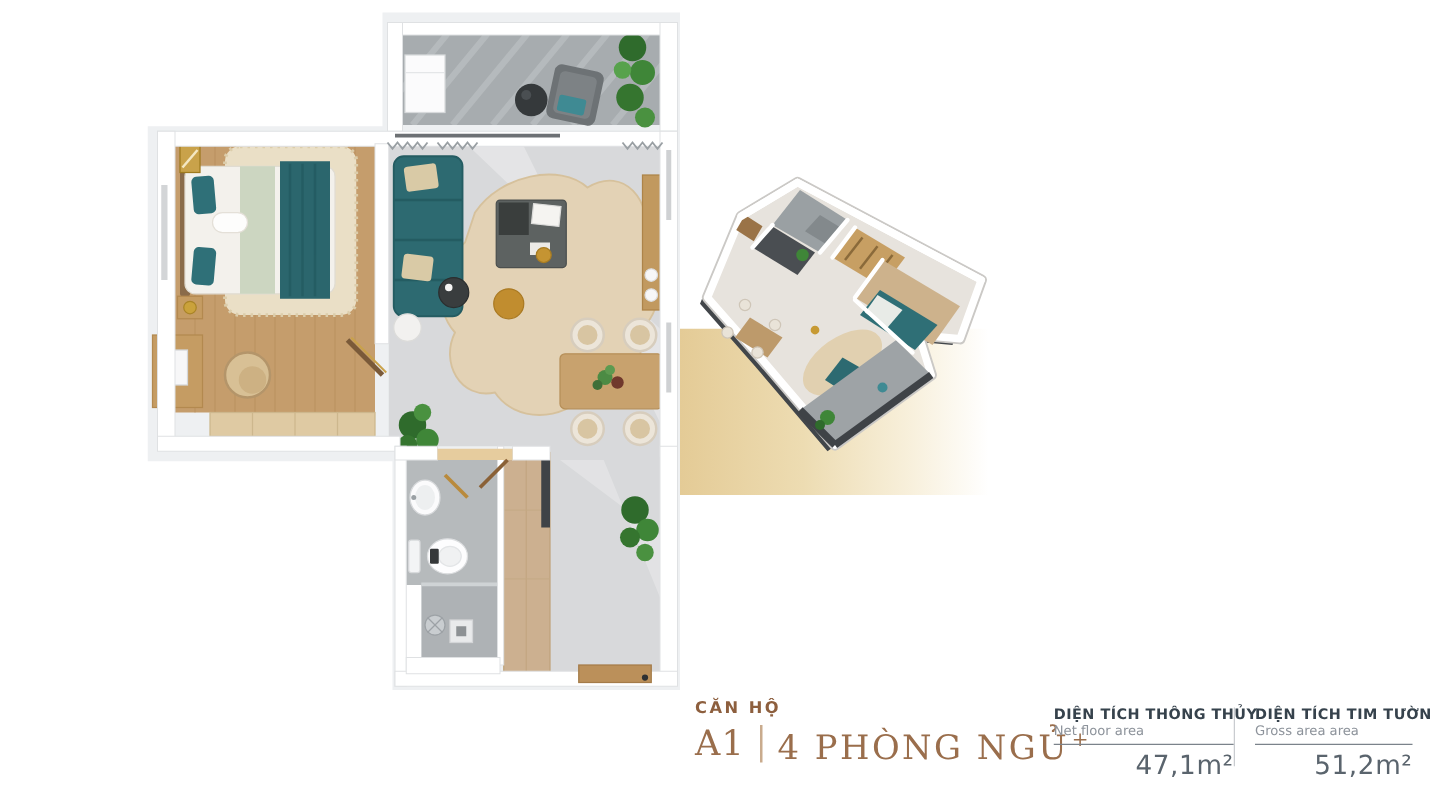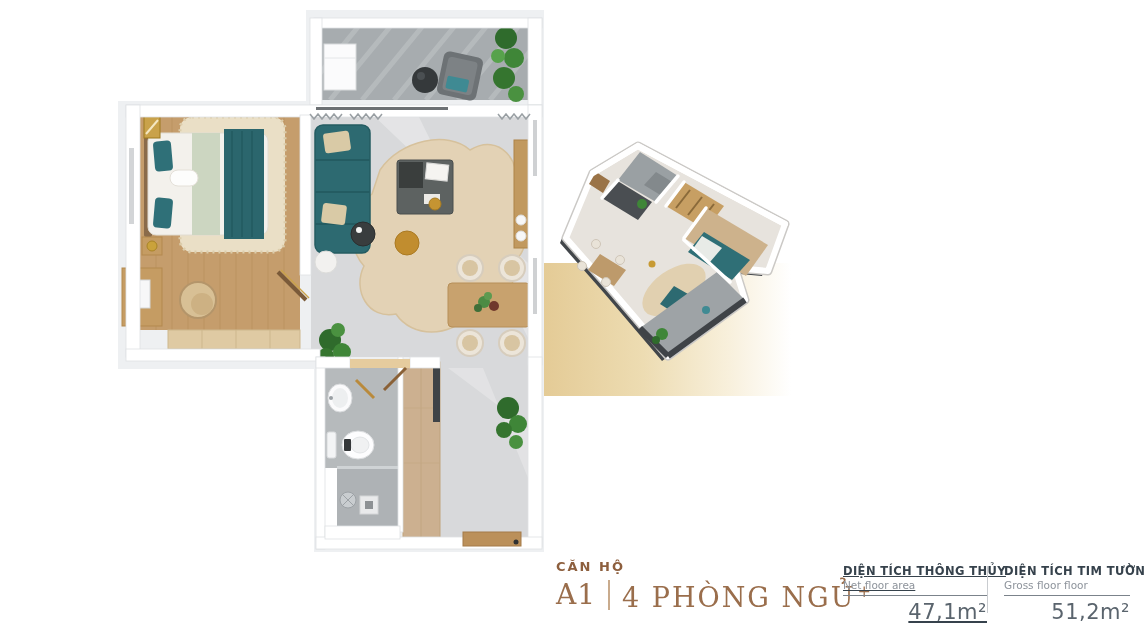--- a/index.html
+++ b/index.html
@@ -21,21 +21,21 @@
   .cap-code{font-size:28px;line-height:40px;letter-spacing:1px;}
   .cap-sep{width:2px;height:30px;background:#c9ab8d;margin:0 12px;}
   .cap-bed{font-size:27px;line-height:32px;letter-spacing:2px;}
   .cap-plus{font-size:16px;vertical-align:10px;margin-left:2px;}
   .cap-bath{font-size:14px;font-weight:bold;letter-spacing:1px;margin-top:2px;}
 
   
   .area-table{left:843px;top:564px;display:flex;align-items:flex-start;
               color:var(--table-title,#36424c);}
   .a-col{display:flex;flex-direction:column;}
-  .a-col.first{width:144px;text-decoration:underline;}
+  .a-col.first{width:144px;}
   .a-col.second{width:126px;margin-left:16px;}
   .a-title{font-size:11.5px;font-weight:bold;letter-spacing:.4px;line-height:14px;white-space:nowrap;}
   .a-sub{font-size:10.5px;color:var(--table-subtitle,#8d939b);line-height:12px;margin-top:1px;}
   .a-rule{height:0;border-top:1px solid var(--table-rule,#7b838b);margin:4px 0 5px 0;width:100%;}
   .a-value{font-size:21px;color:var(--table-value,#5a646d);letter-spacing:.5px;line-height:23px;text-align:right;}
   .a-divider{width:1px;height:47px;background:var(--table-divider,#c9ccd0);margin-top:2px;}
 </style>
 </head>
 <body>
 
@@ -333,19 +333,19 @@
   <div class="abs area-table">
     <div class="a-col first">
       <div class="a-title">DIỆN TÍCH THÔNG THỦY</div>
       <div class="a-sub">Net floor area</div>
       <div class="a-rule"></div>
       <div class="a-value">47,1m²</div>
     </div>
     <div class="a-divider"></div>
     <div class="a-col second">
       <div class="a-title">DIỆN TÍCH TIM TƯỜNG</div>
-      <div class="a-sub">Gross floor floor</div>
+      <div class="a-sub">Gross area area</div>
       <div class="a-rule"></div>
       <div class="a-value">51,2m²</div>
     </div>
   </div>
 
 </div>
 
 </body></html>

